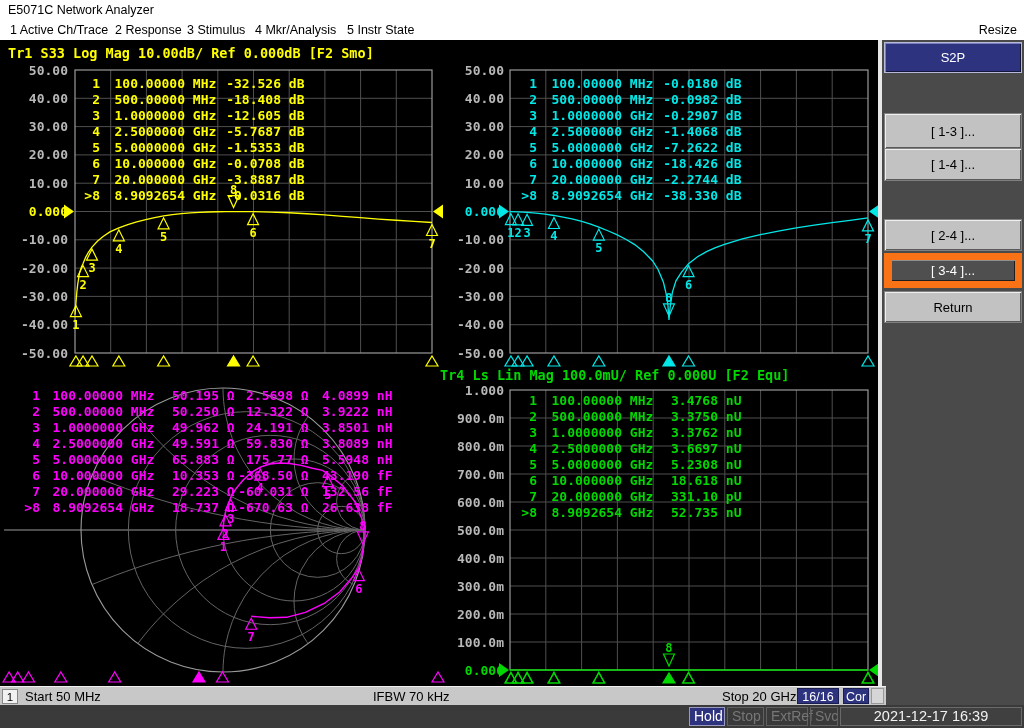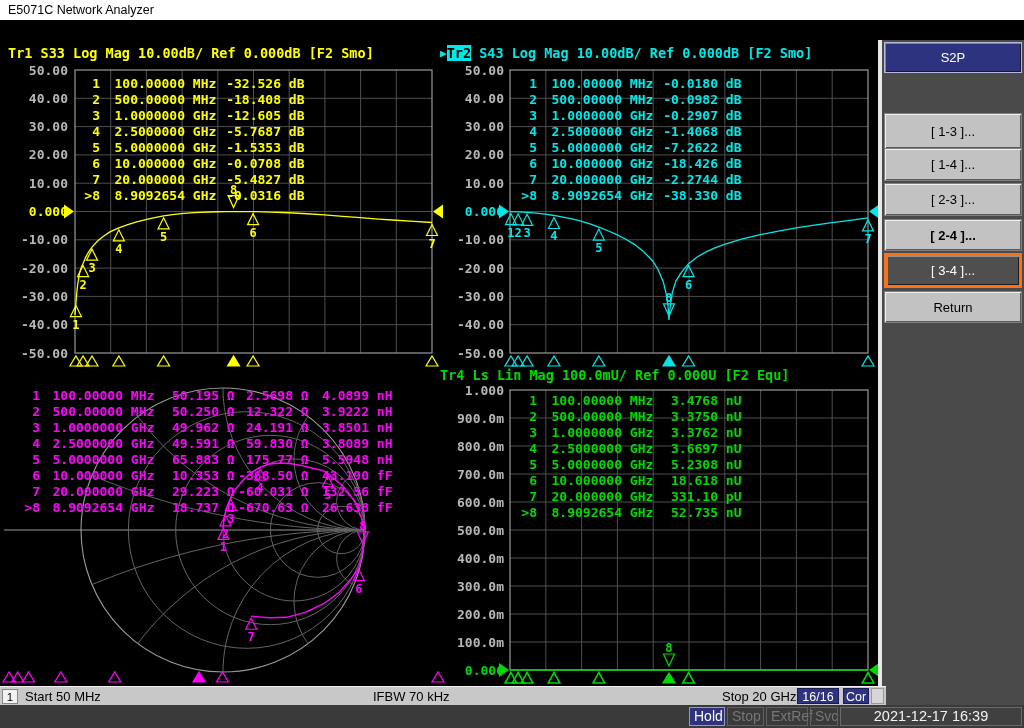--- a/index.html
+++ b/index.html
@@ -25,23 +25,23 @@
   .mk-row { display:flex; white-space:pre; }
   .cell-r { text-align:right; } .cell-l { text-align:left; }
   .separator { position:absolute; left:878px; top:40px; width:4px; height:646px; background:#e8e8e8; }
   .sidebar { position:absolute; left:882px; top:40px; width:142px; height:665px; background:#4a4a4a; }
   .sb-btn { position:absolute; left:2px; width:138px; color:#000; background:#c2c2c2;
             font-size:13px; display:flex; align-items:center; justify-content:center; cursor:pointer;
             box-shadow: inset 1px 1px 0 #efefef, inset -1px -1px 0 #5a5a5a; border:1px solid #808080; }
   .sb-header { background:#2e3380; color:#fff;
                box-shadow: inset 1px 1px 0 #7a7fc0, inset -1px -1px 0 #14163a; border:1px solid #b8b8d8;}
   .sb-active { background:#4f4f4f; color:#fff;
-               box-shadow: inset 1px 1px 0 #909090, inset -1px -1px 0 #1d1d1d; border:3px solid #f97316;}
+               box-shadow: inset 1px 1px 0 #909090, inset -1px -1px 0 #1d1d1d; border:7px solid #f97316;}
   .sb0{top:2px;height:31px;} .sb1{top:37px;height:33px;} .sb2{top:73px;height:36px;}
-  .sb3{top:108px;height:33px;} .sb4{top:143px;height:33px;} .sb5{top:179px;height:32px;font-weight:bold;}
+  .sb3{top:108px;height:33px;} .sb4{top:143px;height:33px;} .sb5{top:179px;height:32px;}
   .sb6{top:213px;height:35px;} .sb7{top:251px;height:32px;}
   .statusbar { position:absolute; left:0; top:686px; width:886px; height:19px; background:#c8c8c8;
                border-top:1px solid #f0f0f0; color:#000; font-size:13px; }
   .sb-chan { position:absolute; left:2px; top:2px; width:16px; height:15px; background:#f2f2f2;
              border:1px solid #888; text-align:center; line-height:14px; font-size:11.5px; }
   .sb-start { position:absolute; left:25px; top:1px; line-height:17px; }
   .sb-ifbw { position:absolute; left:373px; top:1px; line-height:17px; }
   .sb-stop { position:absolute; left:722px; top:1px; line-height:17px; }
   .navy-box { position:absolute; top:1px; height:16px; background:#2e3380; color:#fff;
               font-size:12.5px; line-height:16px; text-align:center; border:1px solid #1a1d50; }
@@ -55,20 +55,28 @@
   .ib-stop { left:727px; width:37px; } .ib-extref { left:766px; width:42px; } .ib-svc { left:810px; width:28px; }
   .ib-dt { position:absolute; left:840px; top:2px; width:182px; height:19px; background:#404040;
            border:1px solid #6a6a6a; color:#f2f2f2; font-size:14.5px; line-height:17px; text-align:center; }
 </style>
 </head>
 <body>
 
 <div class="screen">
   <div class="titlebar">E5071C Network Analyzer</div>
 
+  <div class="menubar">
+    <span class="menu-item mi0">1 Active Ch/Trace</span>
+    <span class="menu-item mi1">2 Response</span>
+    <span class="menu-item mi2">3 Stimulus</span>
+    <span class="menu-item mi3">4 Mkr/Analysis</span>
+    <span class="menu-item mi4">5 Instr State</span>
+    <span class="menu-item resize">Resize</span>
+  </div>
 
   <div class="left-edge"></div>
 
   <div class="main">
     <svg id="main-svg" width="878" height="646">
         <line x1="110.7" y1="30" x2="110.7" y2="313" stroke="#4f4f4f" stroke-width="1"></line>
         <line x1="75" y1="58.3" x2="432" y2="58.3" stroke="#4f4f4f" stroke-width="1"></line>
         <line x1="146.4" y1="30" x2="146.4" y2="313" stroke="#4f4f4f" stroke-width="1"></line>
         <line x1="75" y1="86.6" x2="432" y2="86.6" stroke="#4f4f4f" stroke-width="1"></line>
         <line x1="182.1" y1="30" x2="182.1" y2="313" stroke="#4f4f4f" stroke-width="1"></line>
@@ -277,33 +285,32 @@
         <path d="M 245.687 589.2508 L 256.687 589.2508 L 251.187 578.2508 Z" stroke="#ff00ff" fill="none" stroke-width="1.2"></path>
         <text x="251.187" y="601.2508" fill="#ff00ff" text-anchor="middle" font-size="12" font-family="DejaVu Sans Mono, monospace" font-weight="bold">7</text>
         <path d="M 432 642 L 444 642 L 438 632 Z" stroke="#ff00ff" fill="none" stroke-width="1.2"></path>
         <text x="362.84159999999997" y="489.9592" fill="#ff00ff" text-anchor="middle" font-size="12" font-family="DejaVu Sans Mono, monospace" font-weight="bold">8</text>
         <path d="M 357.34159999999997 491.9592 L 368.34159999999997 491.9592 L 362.84159999999997 503.9592 Z" stroke="#ff00ff" fill="none" stroke-width="1.2"></path>
         <path d="M 192.95158506265665 642 L 204.95158506265665 642 L 198.95158506265665 632 Z" stroke="#ff00ff" fill="#ff00ff" stroke-width="1.2"></path>
       </svg>
 
     <div class="tr-header" style="left:8px; top:5px; color:#ffff00;"><span>Tr1</span><span> S33 Log Mag 10.00dB/ Ref 0.000dB [F2 Smo]</span></div>
 
-    <div class="tr-header" style="left:440px; top:5px; color:#00e8e8;"><span class="tr-arrow">▶</span><span class="hl-cyan">Tr2</span><span> S43 Log Mag 10.00dB/ Ref 0.000dB [F2 Smo]</span></div>
 
 
     <div class="tr-header" style="left:440px; top:327px; color:#00d800;"><span>Tr4</span><span> Ls Lin Mag 100.0mU/ Ref 0.000U [F2 Equ]</span></div>
 
     <div id="tbl0" class="mk-table" style="left:74px; top:36px; color:#ffff00;">
         <div class="mk-row"><span class="cell-r" style="width: 26px;">1</span><span class="cell-r" style="width: 85px;">100.00000</span><span class="cell-l" style="width: 40px; padding-left: 0px;"> MHz</span><span class="cell-r" style="width: 56px;">-32.526</span><span class="cell-l" style="width: 30px; padding-left: 0px;"> dB</span></div>
         <div class="mk-row"><span class="cell-r" style="width: 26px;">2</span><span class="cell-r" style="width: 85px;">500.00000</span><span class="cell-l" style="width: 40px; padding-left: 0px;"> MHz</span><span class="cell-r" style="width: 56px;">-18.408</span><span class="cell-l" style="width: 30px; padding-left: 0px;"> dB</span></div>
         <div class="mk-row"><span class="cell-r" style="width: 26px;">3</span><span class="cell-r" style="width: 85px;">1.0000000</span><span class="cell-l" style="width: 40px; padding-left: 0px;"> GHz</span><span class="cell-r" style="width: 56px;">-12.605</span><span class="cell-l" style="width: 30px; padding-left: 0px;"> dB</span></div>
         <div class="mk-row"><span class="cell-r" style="width: 26px;">4</span><span class="cell-r" style="width: 85px;">2.5000000</span><span class="cell-l" style="width: 40px; padding-left: 0px;"> GHz</span><span class="cell-r" style="width: 56px;">-5.7687</span><span class="cell-l" style="width: 30px; padding-left: 0px;"> dB</span></div>
         <div class="mk-row"><span class="cell-r" style="width: 26px;">5</span><span class="cell-r" style="width: 85px;">5.0000000</span><span class="cell-l" style="width: 40px; padding-left: 0px;"> GHz</span><span class="cell-r" style="width: 56px;">-1.5353</span><span class="cell-l" style="width: 30px; padding-left: 0px;"> dB</span></div>
         <div class="mk-row"><span class="cell-r" style="width: 26px;">6</span><span class="cell-r" style="width: 85px;">10.000000</span><span class="cell-l" style="width: 40px; padding-left: 0px;"> GHz</span><span class="cell-r" style="width: 56px;">-0.0708</span><span class="cell-l" style="width: 30px; padding-left: 0px;"> dB</span></div>
-        <div class="mk-row"><span class="cell-r" style="width: 26px;">7</span><span class="cell-r" style="width: 85px;">20.000000</span><span class="cell-l" style="width: 40px; padding-left: 0px;"> GHz</span><span class="cell-r" style="width: 56px;">-5.4827</span><span class="cell-l" style="width: 30px; padding-left: 0px;"> dB</span></div>
+        <div class="mk-row"><span class="cell-r" style="width: 26px;">7</span><span class="cell-r" style="width: 85px;">20.000000</span><span class="cell-l" style="width: 40px; padding-left: 0px;"> GHz</span><span class="cell-r" style="width: 56px;">-3.8887</span><span class="cell-l" style="width: 30px; padding-left: 0px;"> dB</span></div>
         <div class="mk-row"><span class="cell-r" style="width: 26px;">&gt;8</span><span class="cell-r" style="width: 85px;">8.9092654</span><span class="cell-l" style="width: 40px; padding-left: 0px;"> GHz</span><span class="cell-r" style="width: 56px;">-0.0316</span><span class="cell-l" style="width: 30px; padding-left: 0px;"> dB</span></div>
       </div>
     <div id="tbl1" class="mk-table" style="left:511px; top:36px; color:#00e8e8;">
         <div class="mk-row"><span class="cell-r" style="width: 26px;">1</span><span class="cell-r" style="width: 85px;">100.00000</span><span class="cell-l" style="width: 40px; padding-left: 0px;"> MHz</span><span class="cell-r" style="width: 56px;">-0.0180</span><span class="cell-l" style="width: 30px; padding-left: 0px;"> dB</span></div>
         <div class="mk-row"><span class="cell-r" style="width: 26px;">2</span><span class="cell-r" style="width: 85px;">500.00000</span><span class="cell-l" style="width: 40px; padding-left: 0px;"> MHz</span><span class="cell-r" style="width: 56px;">-0.0982</span><span class="cell-l" style="width: 30px; padding-left: 0px;"> dB</span></div>
         <div class="mk-row"><span class="cell-r" style="width: 26px;">3</span><span class="cell-r" style="width: 85px;">1.0000000</span><span class="cell-l" style="width: 40px; padding-left: 0px;"> GHz</span><span class="cell-r" style="width: 56px;">-0.2907</span><span class="cell-l" style="width: 30px; padding-left: 0px;"> dB</span></div>
         <div class="mk-row"><span class="cell-r" style="width: 26px;">4</span><span class="cell-r" style="width: 85px;">2.5000000</span><span class="cell-l" style="width: 40px; padding-left: 0px;"> GHz</span><span class="cell-r" style="width: 56px;">-1.4068</span><span class="cell-l" style="width: 30px; padding-left: 0px;"> dB</span></div>
         <div class="mk-row"><span class="cell-r" style="width: 26px;">5</span><span class="cell-r" style="width: 85px;">5.0000000</span><span class="cell-l" style="width: 40px; padding-left: 0px;"> GHz</span><span class="cell-r" style="width: 56px;">-7.2622</span><span class="cell-l" style="width: 30px; padding-left: 0px;"> dB</span></div>
         <div class="mk-row"><span class="cell-r" style="width: 26px;">6</span><span class="cell-r" style="width: 85px;">10.000000</span><span class="cell-l" style="width: 40px; padding-left: 0px;"> GHz</span><span class="cell-r" style="width: 56px;">-18.426</span><span class="cell-l" style="width: 30px; padding-left: 0px;"> dB</span></div>
         <div class="mk-row"><span class="cell-r" style="width: 26px;">7</span><span class="cell-r" style="width: 85px;">20.000000</span><span class="cell-l" style="width: 40px; padding-left: 0px;"> GHz</span><span class="cell-r" style="width: 56px;">-2.2744</span><span class="cell-l" style="width: 30px; padding-left: 0px;"> dB</span></div>
@@ -330,21 +337,20 @@
         <div class="mk-row"><span class="cell-r" style="width: 26px;">&gt;8</span><span class="cell-r" style="width: 85px;">8.9092654</span><span class="cell-l" style="width: 40px; padding-left: 0px;"> GHz</span><span class="cell-r" style="width: 56px;">52.735</span><span class="cell-l" style="width: 30px; padding-left: 0px;"> nU</span></div>
       </div>
   </div>
 
   <div class="separator"></div>
 
   <div class="sidebar">
     <div class="sb-btn sb-header sb0">S2P</div>
     <div class="sb-btn sb2">[ 1-3 ]...</div>
     <div class="sb-btn sb3">[ 1-4 ]...</div>
-    <div class="sb-btn sb4">[ 2-3 ]...</div>
     <div class="sb-btn sb5">[ 2-4 ]...</div>
     <div class="sb-btn sb-active sb6">[ 3-4 ]...</div>
     <div class="sb-btn sb7">Return</div>
   </div>
 
   <div class="statusbar">
     <div class="sb-chan">1</div>
     <div class="sb-start">Start 50 MHz</div>
     <div class="sb-ifbw">IFBW 70 kHz</div>
     <div class="sb-stop">Stop 20 GHz</div>

